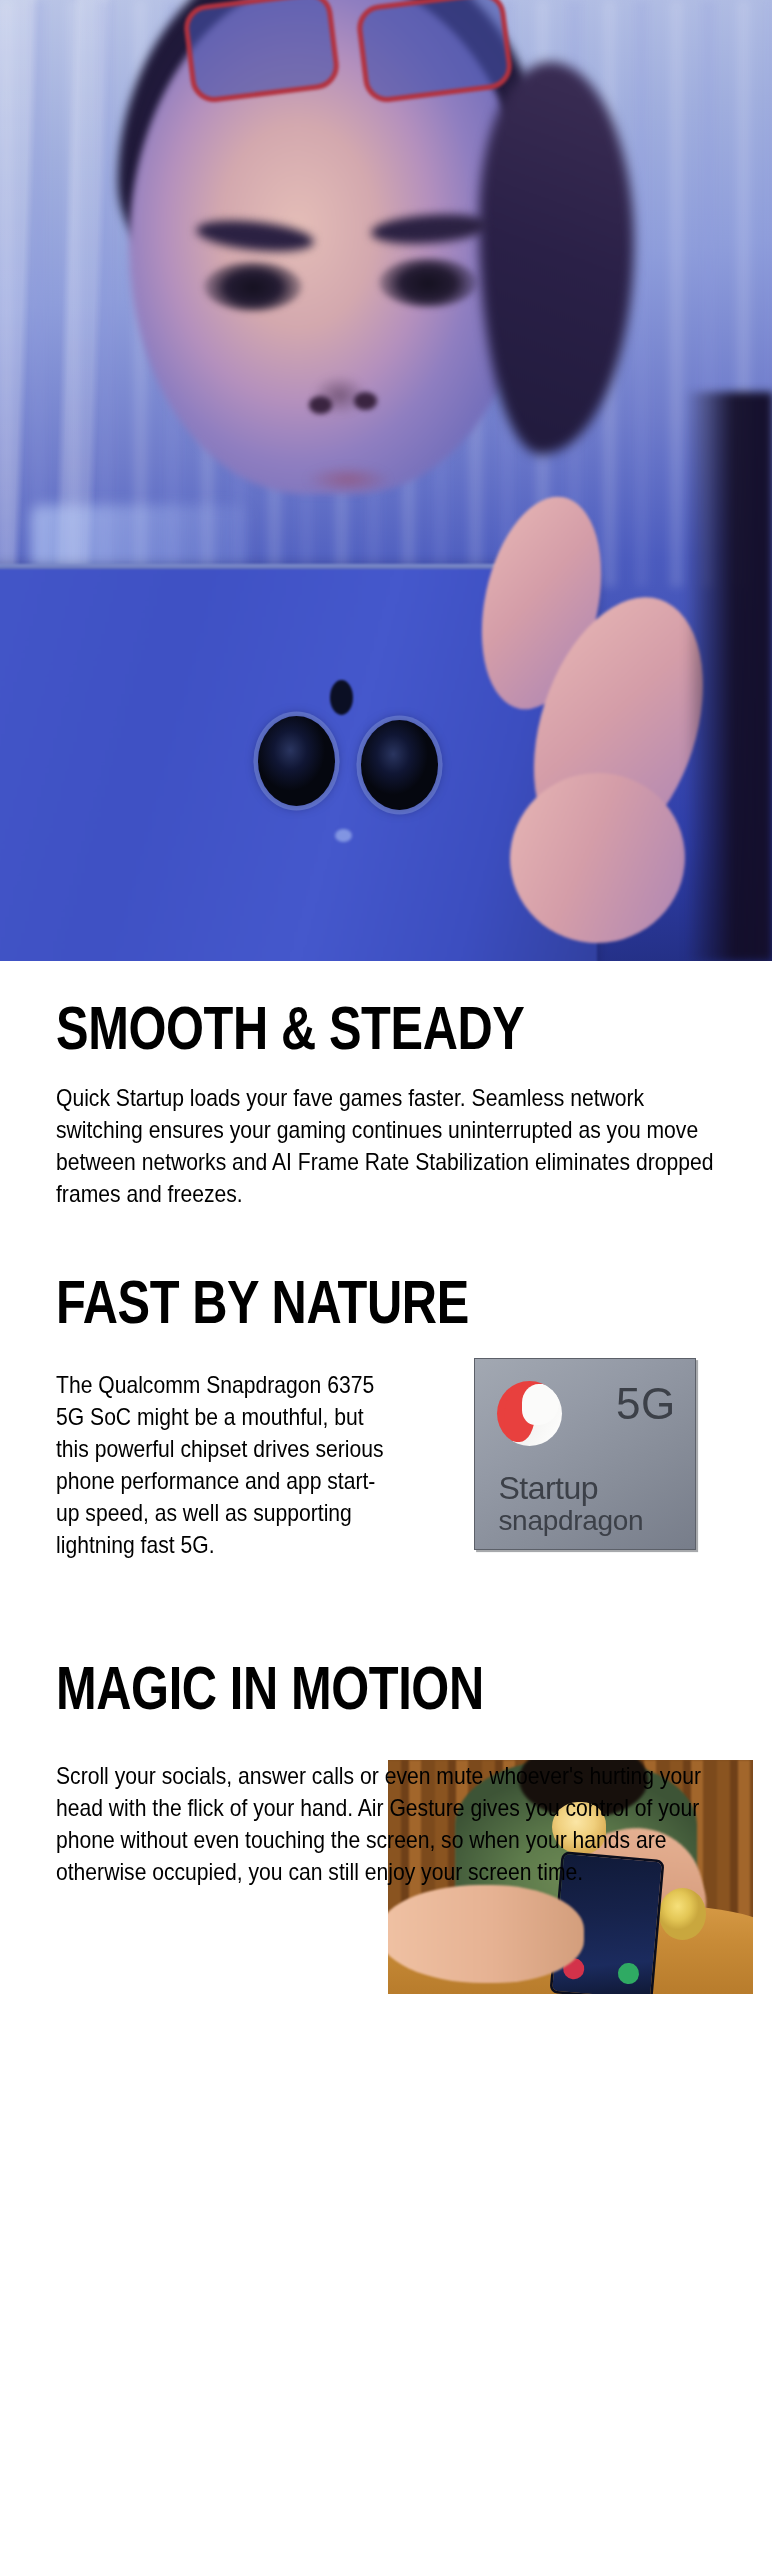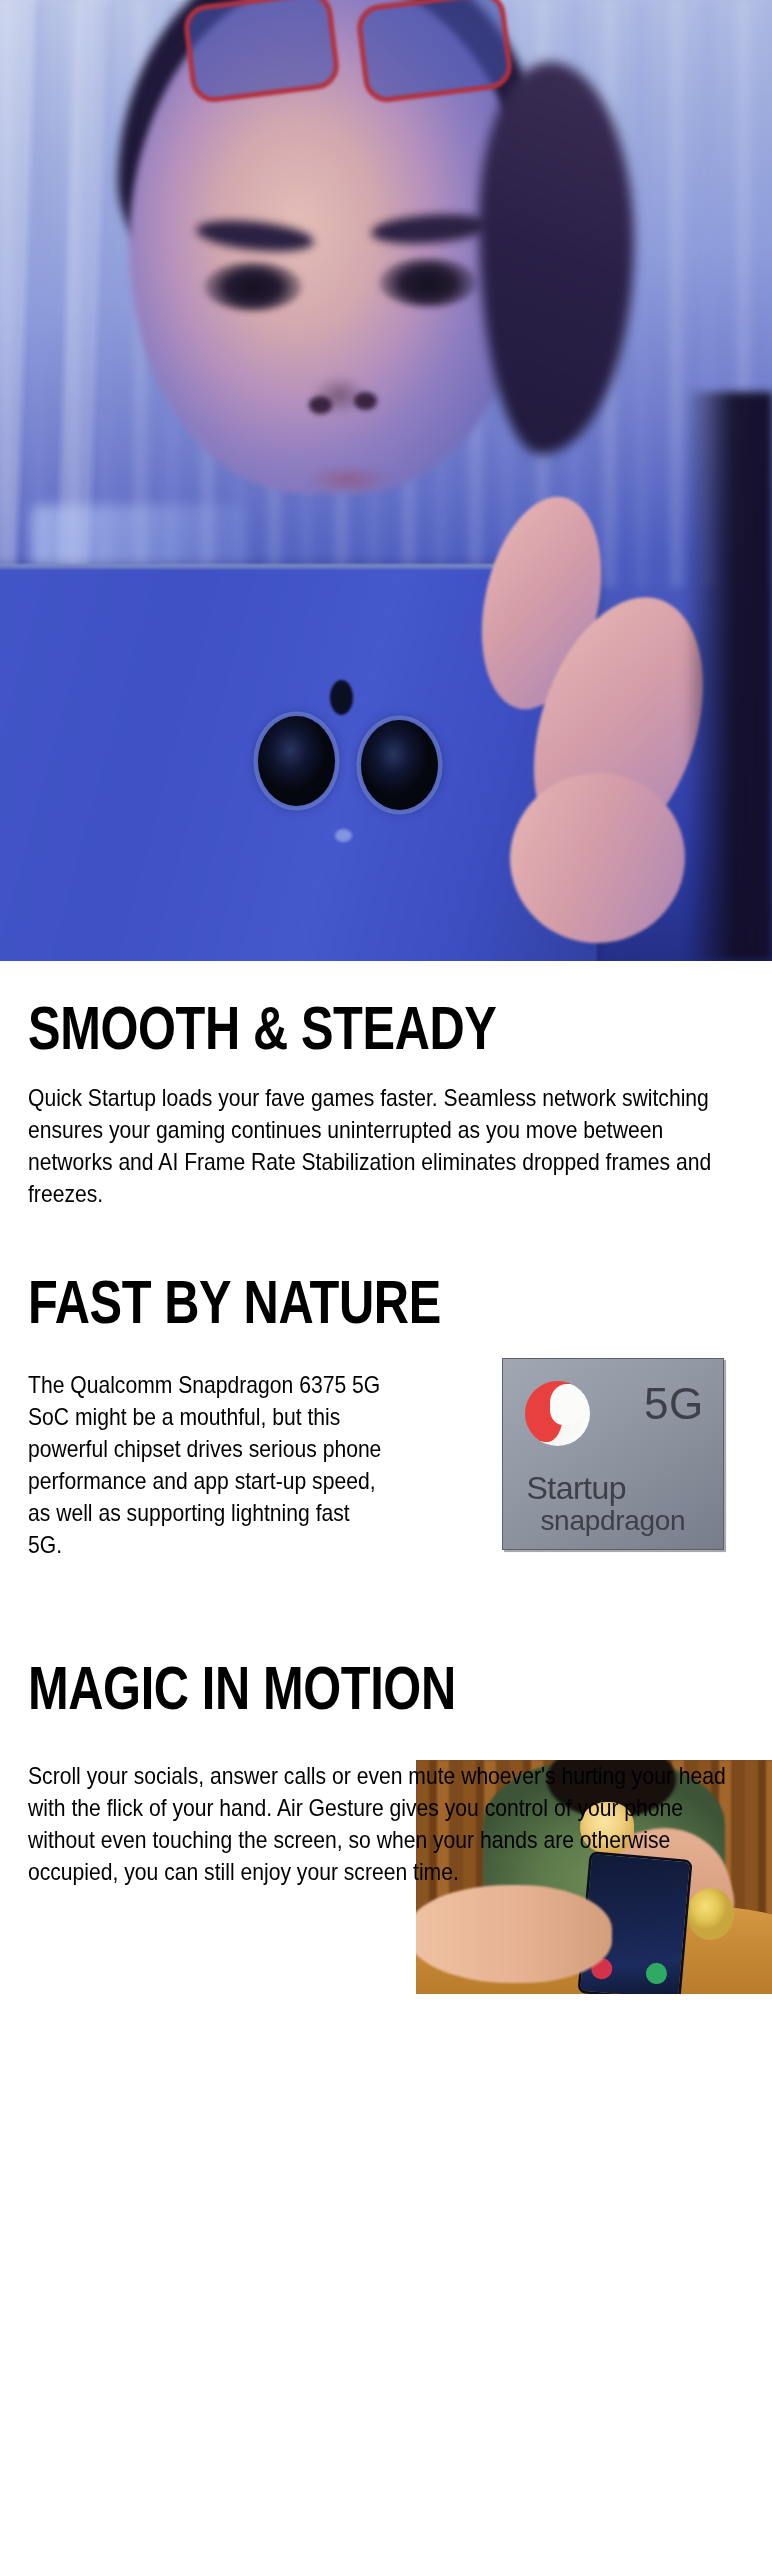--- a/index.html
+++ b/index.html
@@ -86,21 +86,21 @@
       background:linear-gradient(120deg,#e7b6b4 0%,#d49da8 45%,#ad85b4 100%);}
   .finger.f1{left:20.6px;top:-10.3px;width:113px;height:216px;transform:rotate(12deg);}
   .finger.f2{left:77px;top:88px;width:155px;height:268px;transform:rotate(18deg);}
   .finger.f3{left:46px;top:268px;width:175px;height:170px;transform:rotate(-6deg);}
   .blurlight{position:absolute;left:31px;top:505px;width:216px;height:67px;
       background:linear-gradient(90deg,rgba(200,220,255,.55),rgba(160,180,240,.15));
       filter:blur(6.2px);border-radius:10.3px;}
 
   
   .content{position:absolute;left:0;top:961px;width:773px;}
-  .sec{padding:0 28px;}
+  .sec{padding:0 56px;}
   h2{font-family:"Liberation Sans","DejaVu Sans",sans-serif;
      font-weight:700;font-size:61px;line-height:1.0;letter-spacing:-0.5px;
      margin:0;transform:scaleX(.80);transform-origin:left center;white-space:nowrap;}
   .body{font-size:24px;line-height:1.34;font-weight:400;
         transform:scaleX(.88);transform-origin:left top;width:113.6%;}
   .s1 h2{margin-top:37px;}
   .s1 .body{margin-top:23px;width:113.6%;max-width:804px;}
   .s2 h2{margin-top:61px;}
   .s2-wrap{margin-top:36px;position:relative;min-height:222px;}
   .s3 h2{margin-top:67px;}
@@ -115,21 +115,21 @@
       background:linear-gradient(120deg,#e8403e 0%,#e8403e 48%,#f2f2f0 50%,#ffffff 100%);
       overflow:hidden;}
   .chip-logo::before{content:"";position:absolute;left:7.2px;top:4.1px;width:31px;height:57px;
       background:#e8403e;border-radius:60% 10% 50% 40%;}
   .chip-logo::after{content:"";position:absolute;right:3.1px;top:3.1px;width:37px;height:41px;
       background:#fbfbfa;border-radius:50% 50% 60% 40%;}
   .chip-5g{position:absolute;right:19.6px;top:23px;font-size:44px;font-weight:400;color:#3c4048;
       letter-spacing:0.5px;line-height:1;}
   .chip-q{position:absolute;left:23px;bottom:45px;font-size:32px;font-weight:400;color:#3c4048;
       letter-spacing:-0.5px;line-height:1;}
-  .chip-s{position:absolute;left:37px;bottom:14.4px;font-size:28px;font-weight:400;color:#3c4048;
+  .chip-s{position:absolute;left:23px;bottom:14.4px;font-size:28px;font-weight:400;color:#3c4048;
       letter-spacing:-0.3px;line-height:1;}
   .chip-float{float:right;width:242px;height:206px;shape-outside:margin-box;}
 
   
   .gesture{position:absolute;right:-36px;top:0;width:365px;height:234px;overflow:hidden;
       background:#7c4a1c;}
   .g-wall{position:absolute;inset:0;
       background:repeating-linear-gradient(90deg,#8a5420 0px,#8a5420 13.4px,#6f4018 13.4px,#6f4018 20.6px,
                  #a2662b 20.6px,#a2662b 33px,#7c4a1c 33px,#7c4a1c 47px);
       filter:blur(0.8px);}

